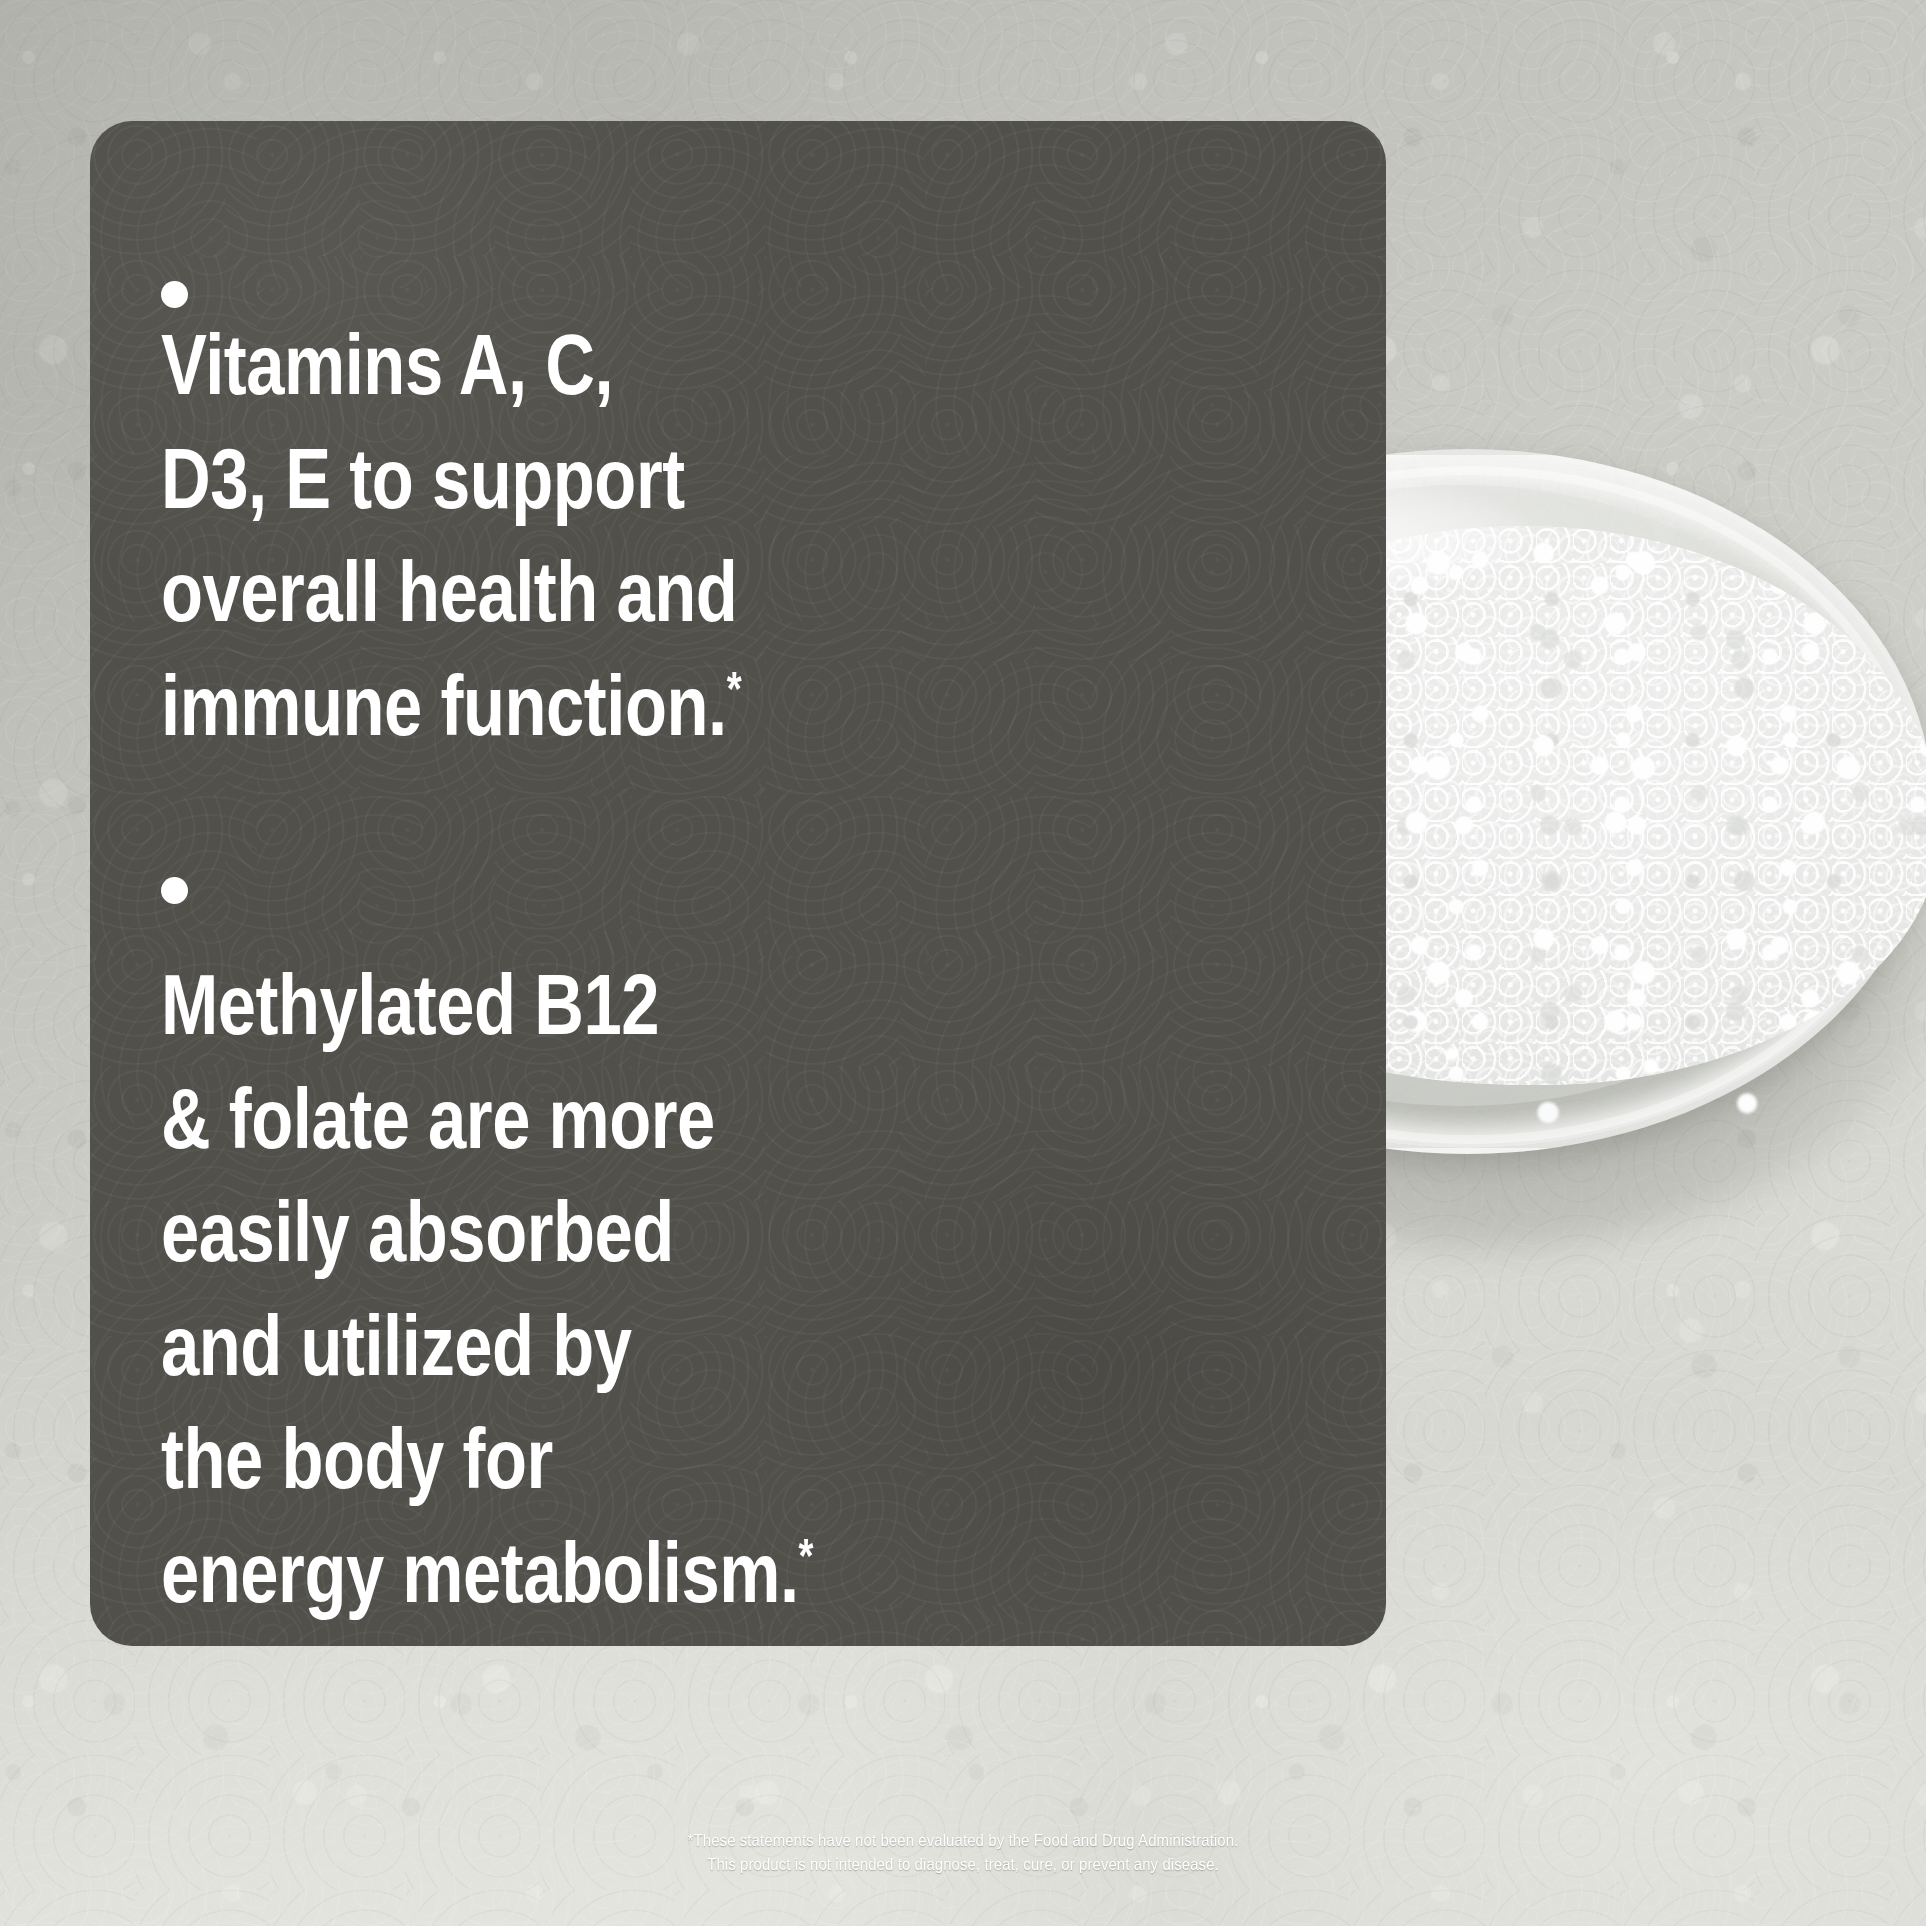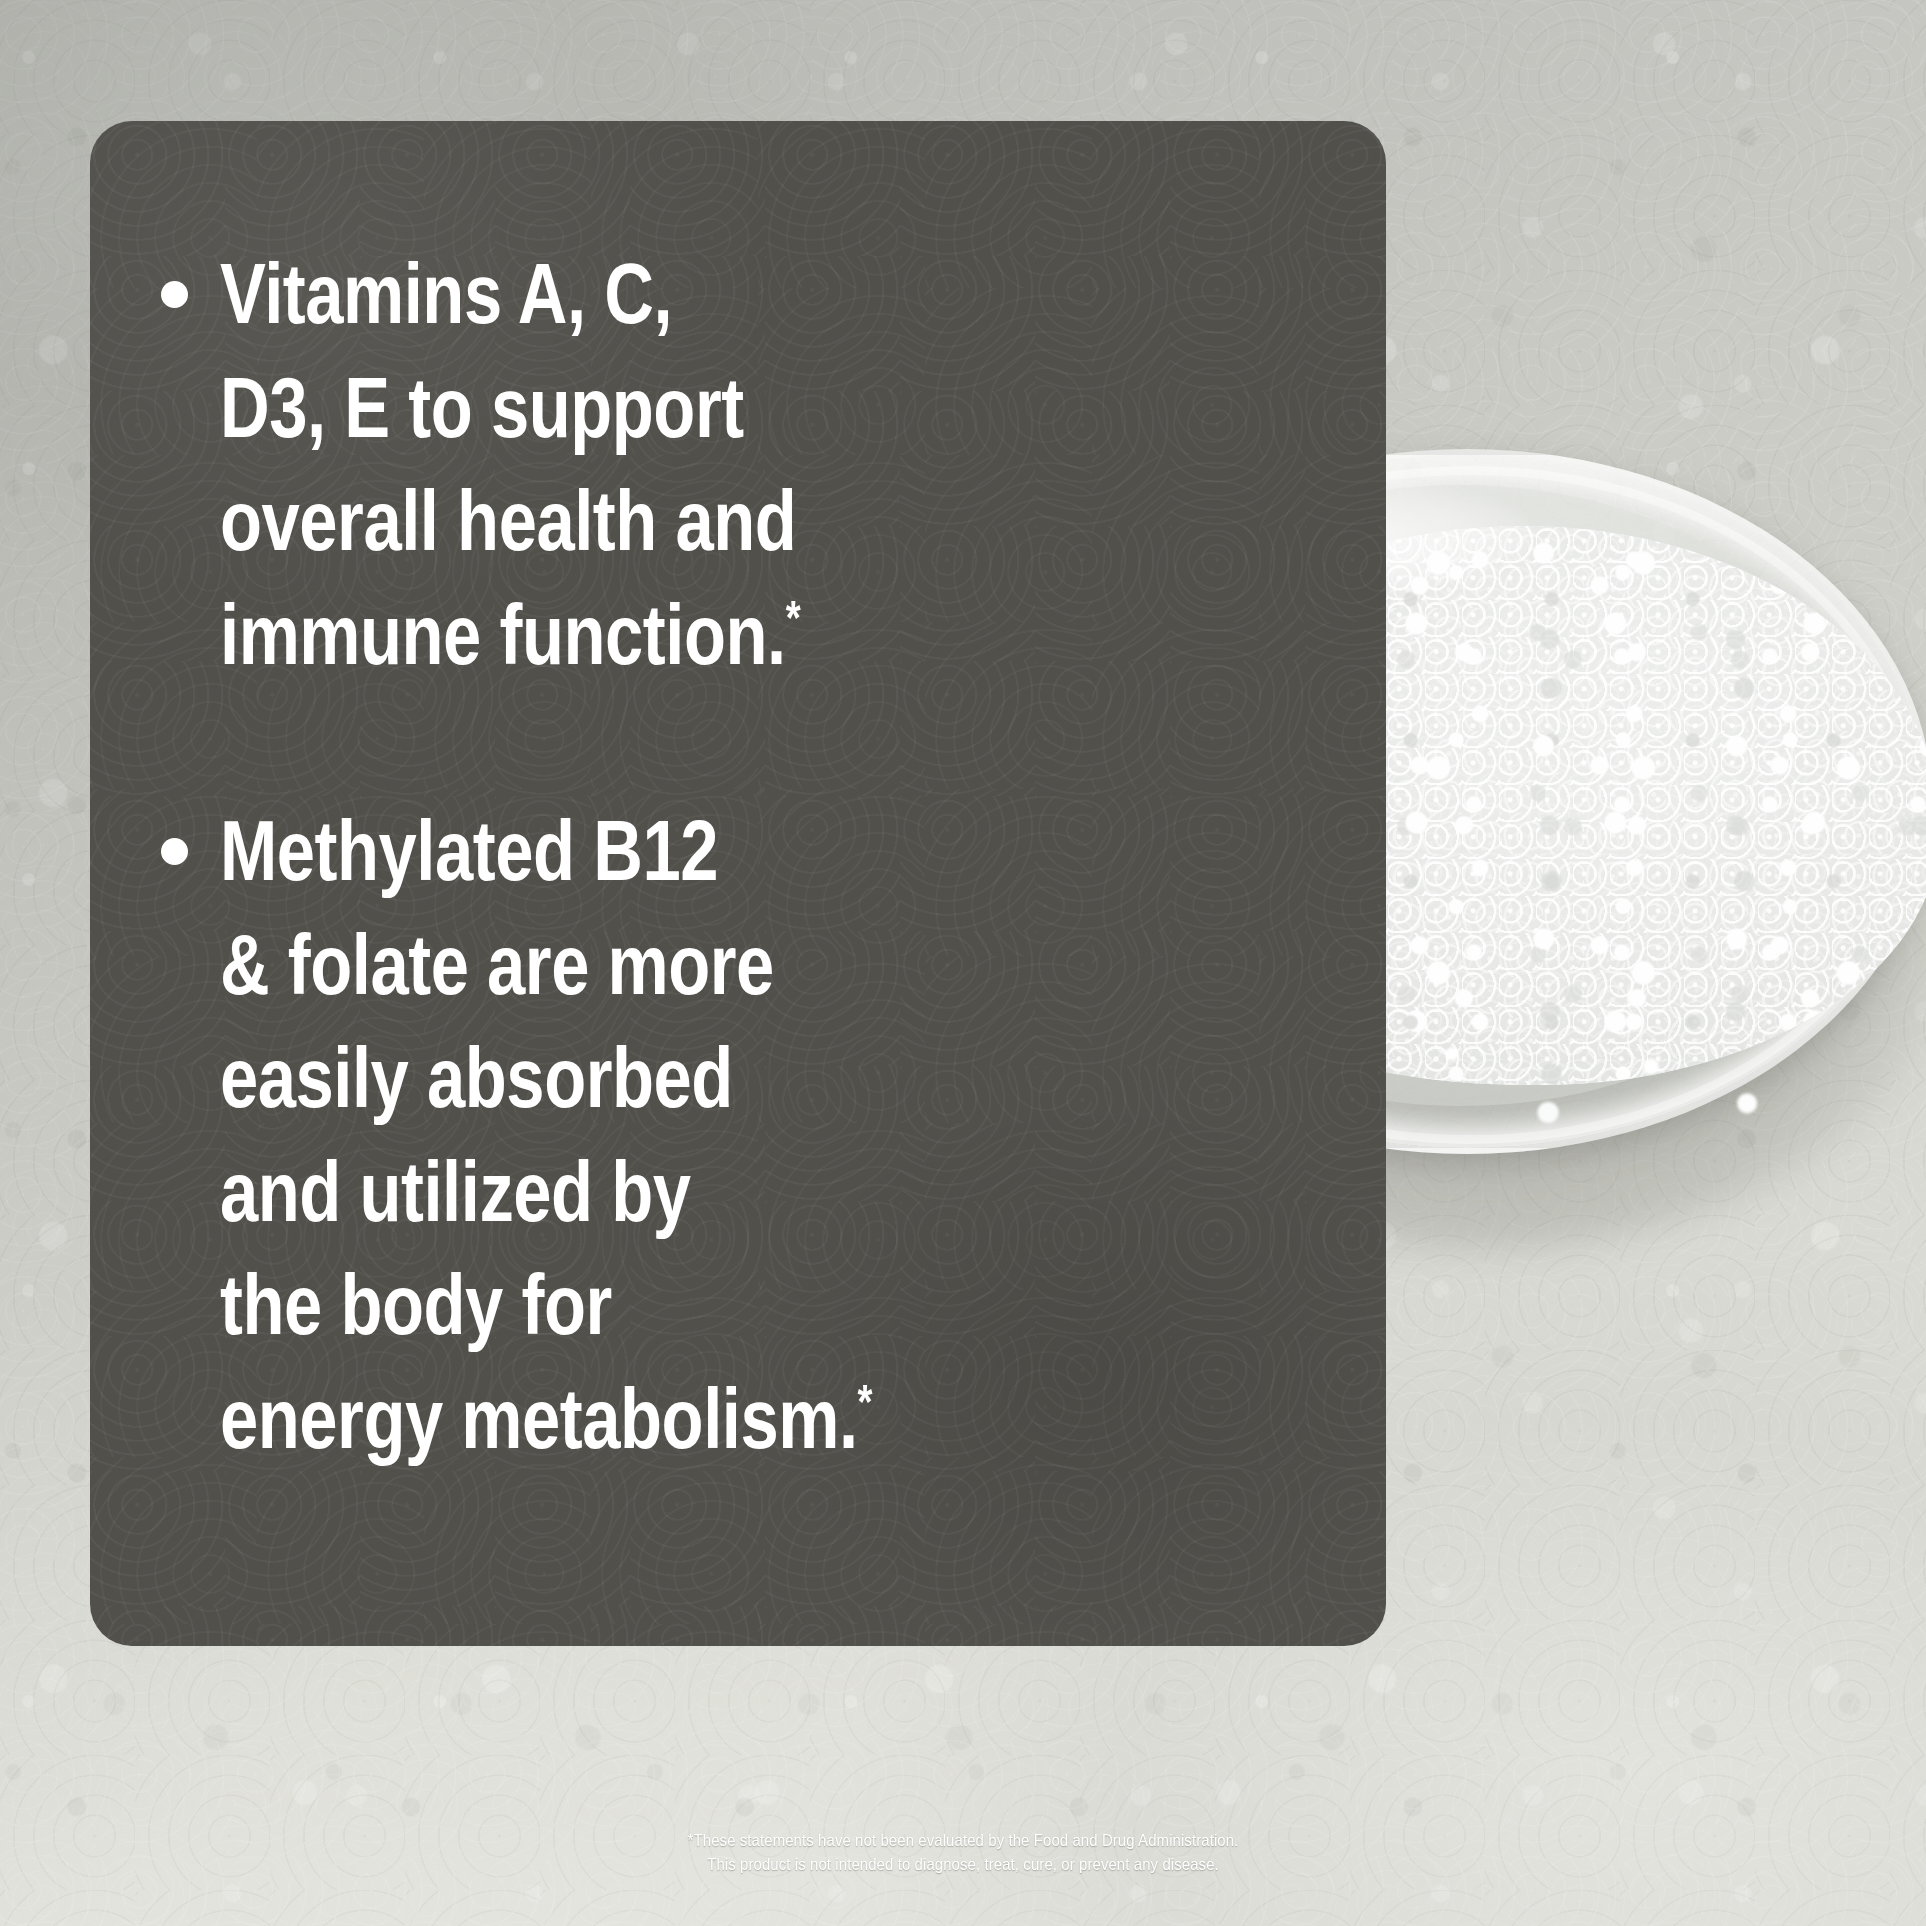--- a/index.html
+++ b/index.html
@@ -148,22 +148,22 @@
       repeating-radial-gradient(circle at 35% 25%, rgba(255,255,255,.030) 0 1.3px, rgba(0,0,0,.020) 2.6px 14px),
       repeating-radial-gradient(circle at 72% 70%, rgba(255,255,255,.024) 0 1.3px, rgba(0,0,0,.018) 2.6px 18px);
     background-size:auto,auto,135px 135px,167px 167px;
     overflow:hidden;
   }
 
   
   .bullets{
     position:absolute;left:71px;top:116px;width:1156px;
   }
-  .bullet-row{display:flex;align-items:flex-start;}
-  .bullet-row + .bullet-row{margin-top:103px;}
+  .bullet-row{display:flex;align-items:flex-start;flex-direction:column;}
+  .bullet-row + .bullet-row{margin-top:71px;gap:44px;}
   .bullet-dot{
     flex:0 0 auto;
     width:27px;height:27px;border-radius:50%;
     background:#ffffff;
     margin-top:44px;margin-right:32px;
   }
   .bullet-text{
     flex:1 1 auto;
     color:#ffffff;
     font-family:"Liberation Sans",sans-serif;

